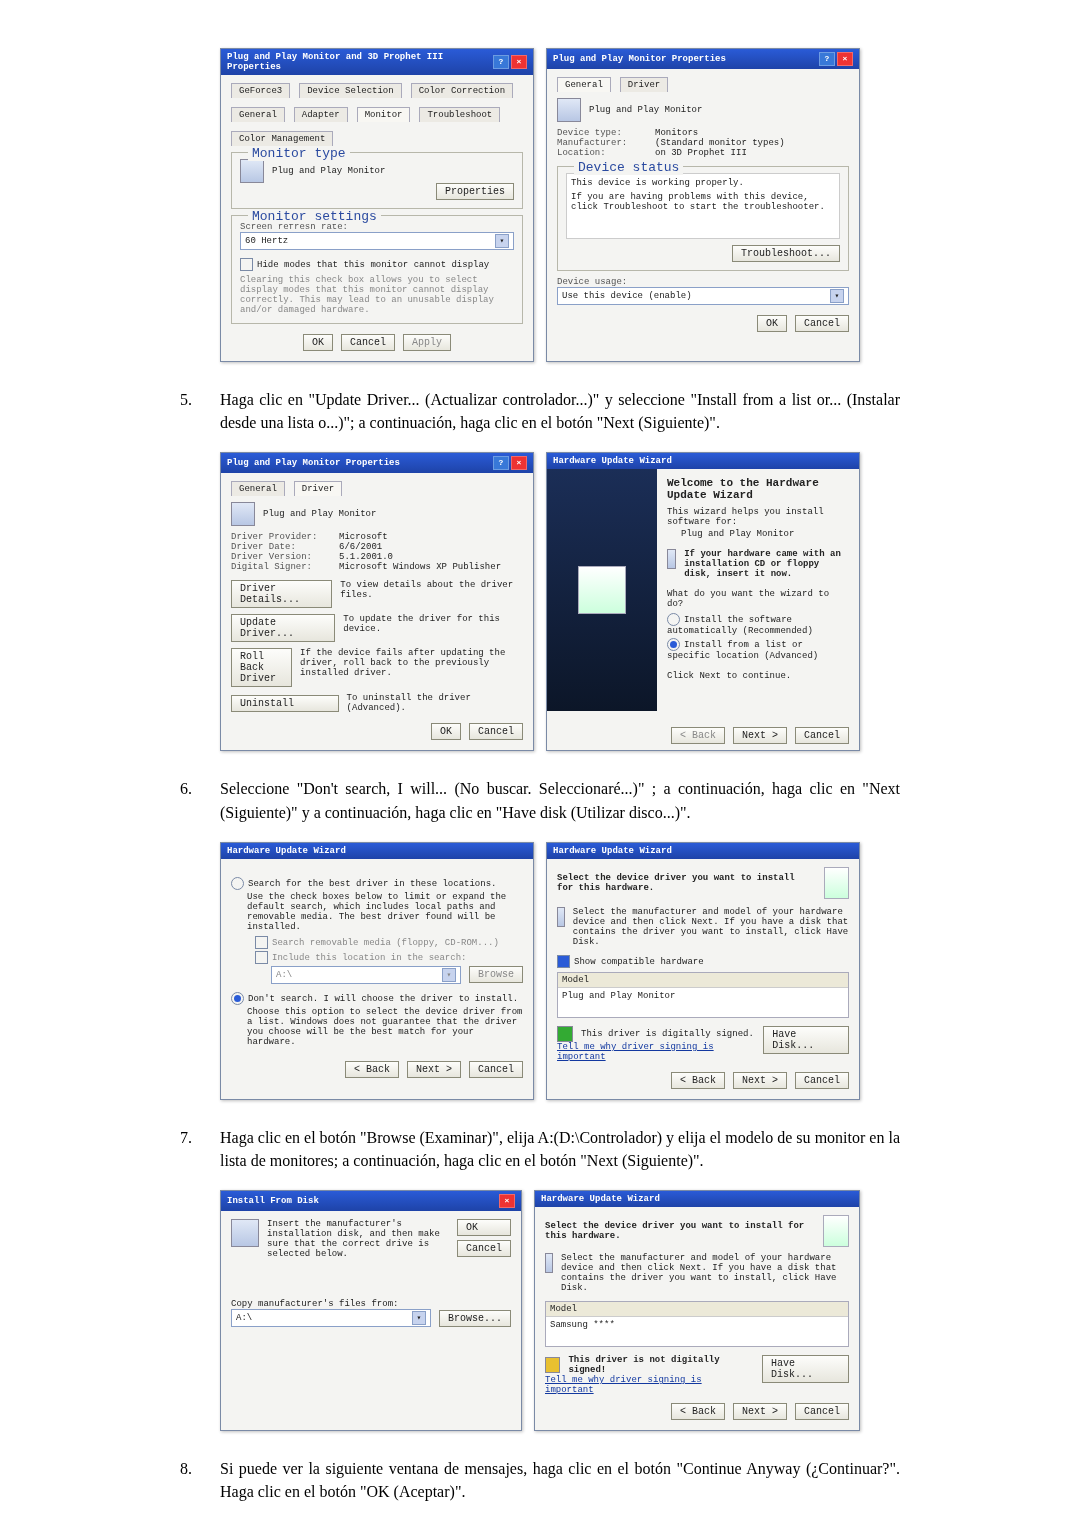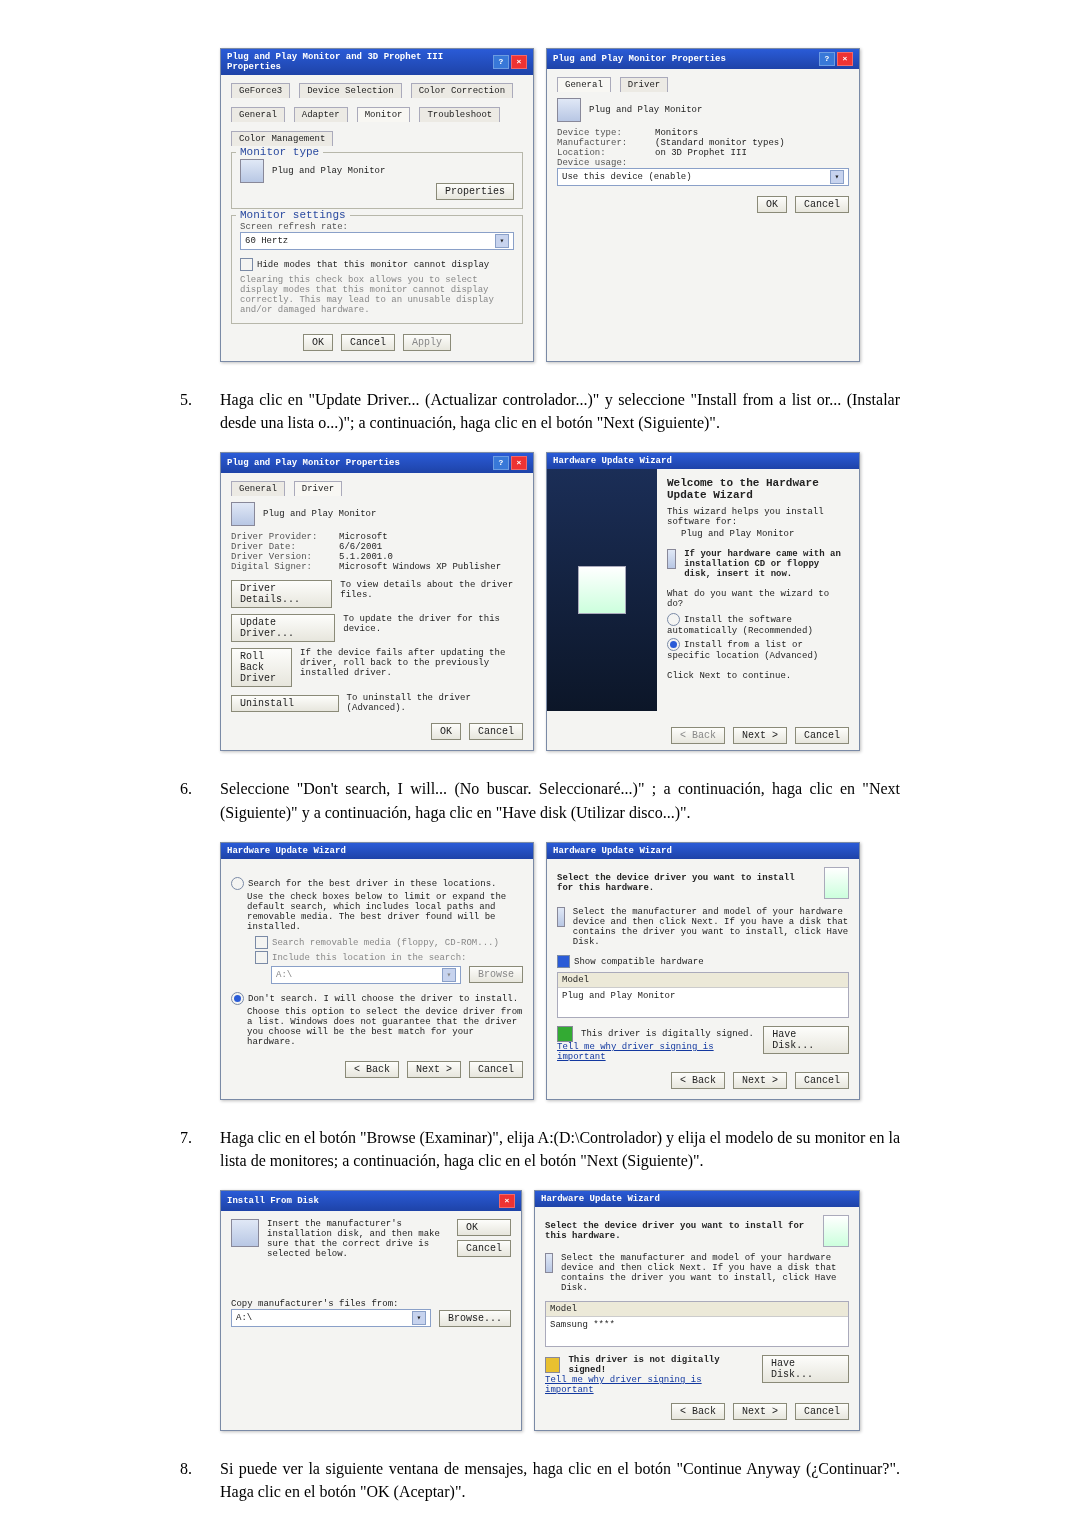--- a/index.html
+++ b/index.html
@@ -62,23 +62,23 @@
     font-size: 9px;
   }
   .tab.active { background: #f8f7f3; font-weight: normal; }
   .group {
     border: 1px solid #b7b7aa;
     padding: 6px 8px 8px 8px;
     margin: 6px 0;
     position: relative;
   }
   .group-title {
-    position: absolute; top: -7px; left: 4px;
+    position: absolute; top: -7px; left: 16px;
     background: #f4f4f2; padding: 0 4px; color: #2a4aa0;
-    font-size: 11px;
+    font-size: 13px;
   }
   .row { display: flex; gap: 8px; align-items: center; }
   .lbl { color: #555; }
   .btn {
     border: 1px solid #8a8a78;
     background: linear-gradient(#fdfdfb,#e7e6dd);
     padding: 2px 8px;
     font-size: 10px;
     display: inline-block;
   }
@@ -187,20 +187,28 @@
             <span>Monitors</span>
           </div>
         <div class="row">
             <span class="lbl" style="width:90px">Manufacturer:</span>
             <span>(Standard monitor types)</span>
           </div>
         <div class="row">
             <span class="lbl" style="width:90px">Location:</span>
             <span>on 3D Prophet III</span>
           </div>
+        <div class="group" style="margin-top:8px">
+          <span class="group-title">Device status</span>
+          <div style="border:1px solid #ccc;background:#fff;padding:4px;height:56px;overflow:auto">
+            <div>This device is working properly.</div>
+            <div style="margin-top:4px">If you are having problems with this device, click Troubleshoot to start the troubleshooter.</div>
+          </div>
+          <div style="text-align:right;margin-top:6px"><span class="btn">Troubleshoot...</span></div>
+        </div>
         <div class="lbl">Device usage:</div>
         <div class="sel">
             <span>Use this device (enable)</span>
             <span class="chev">▾</span>
           </div>
         <div class="btnbar" style="justify-content:flex-end">
           <span class="btn">OK</span>
           <span class="btn">Cancel</span>
         </div>
       </div>

